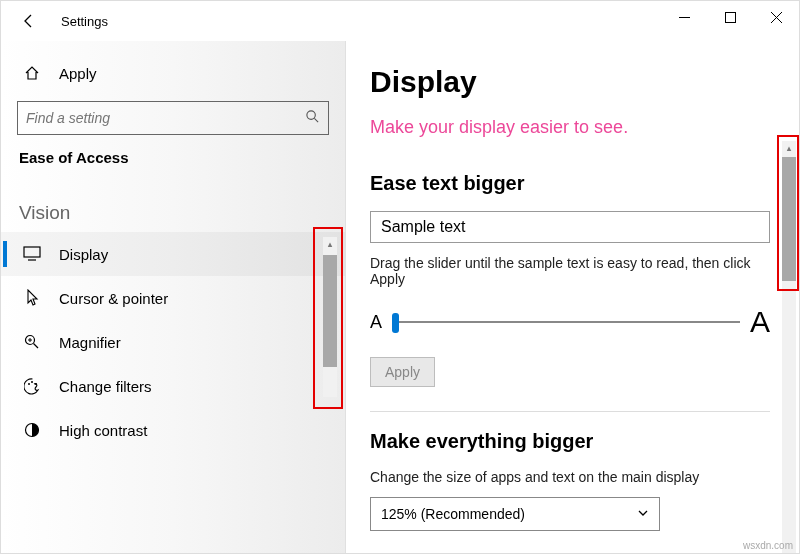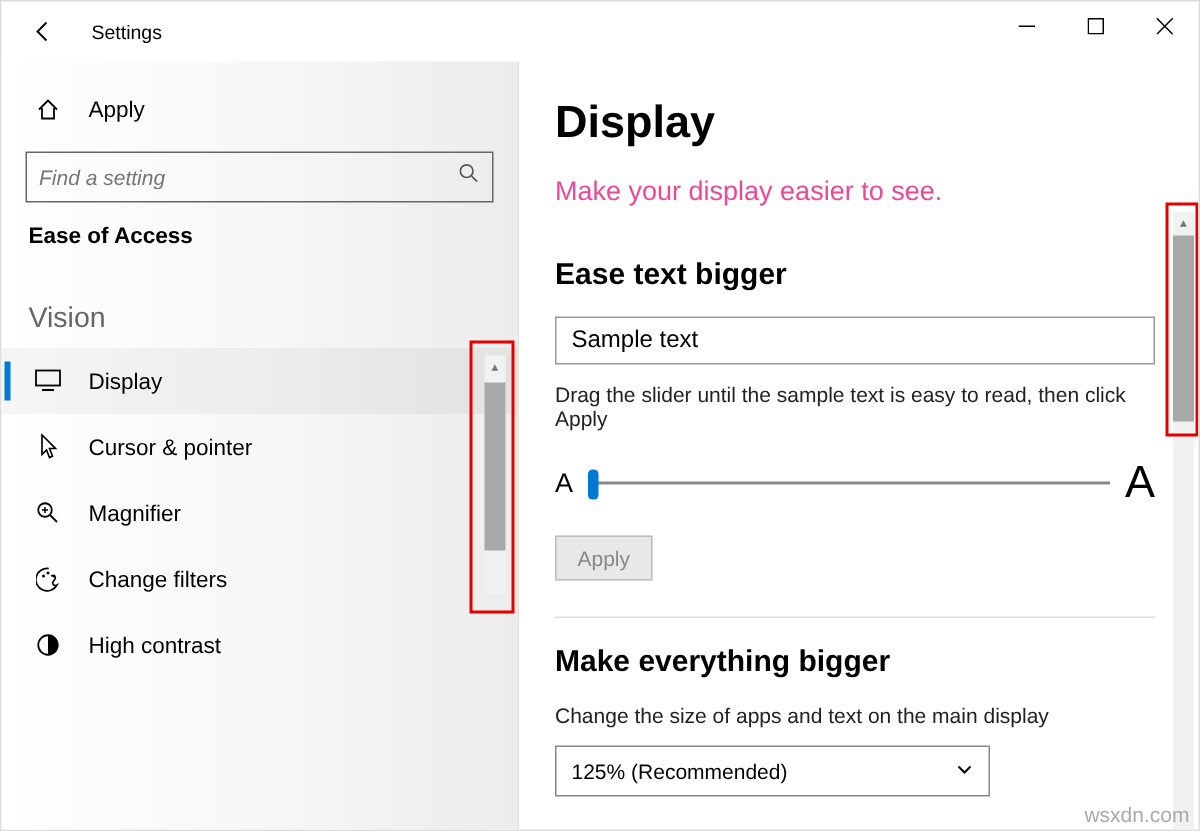--- a/index.html
+++ b/index.html
@@ -150,21 +150,21 @@
   }
   .main-arrow-up {
     position: absolute; right: 3px; top: 100px; width: 14px; height: 14px;
     display:flex;align-items:center;justify-content:center;font-size:9px;color:#777;
   }
   .main-thumb {
     position: absolute; right: 3px; top: 116px; width: 14px; height: 124px;
     background: #a8a8a8;
   }
   .watermark {
-    position: absolute; bottom: 2px; right: 6px; font-size: 14px; color: #aaa;
+    position: absolute; bottom: 2px; right: 6px; font-size: 10px; color: #aaa;
   }
 </style>
 </head>
 <body>
 
 <div class="titlebar">
   <div class="back">
     <svg width="16" height="16" viewBox="0 0 16 16">
         <path d="M10 2 L4 8 L10 14" stroke="#000" stroke-width="1.3" fill="none"></path>
       </svg>

